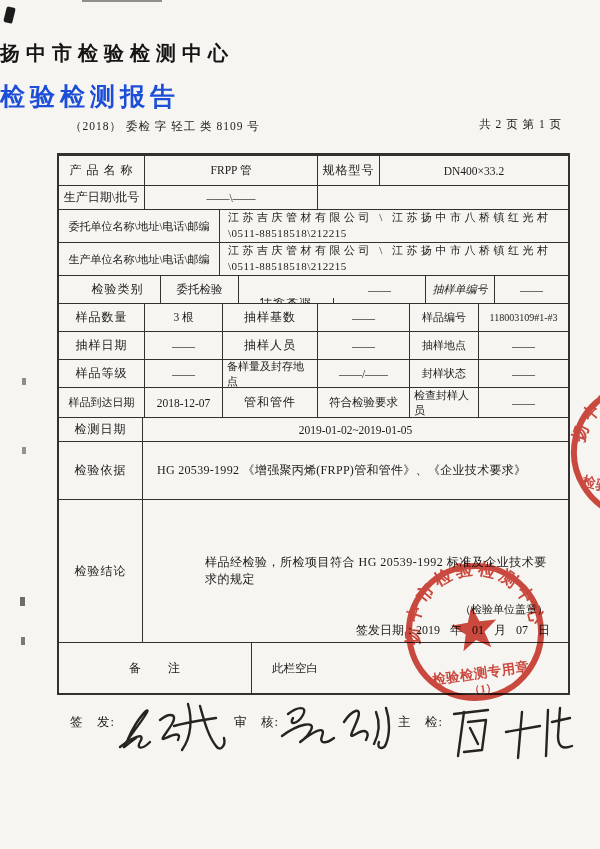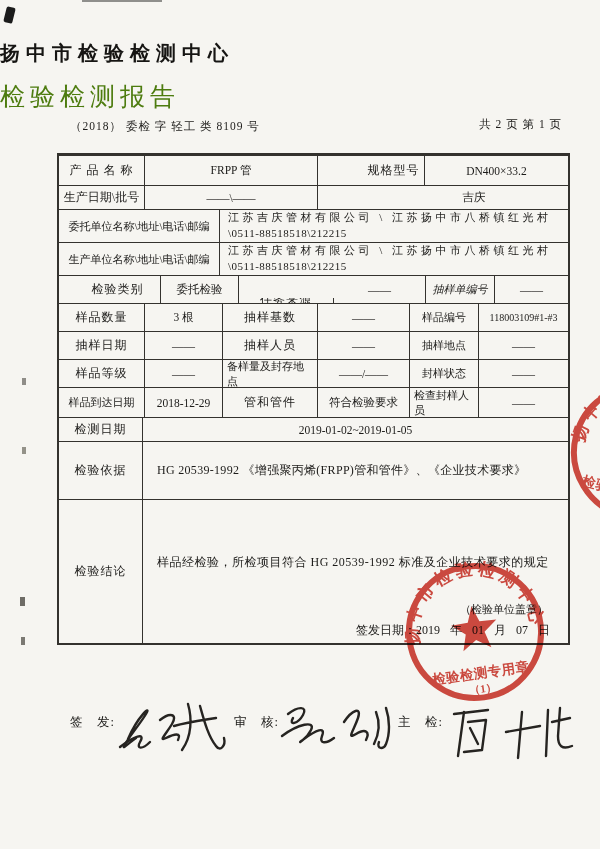--- a/index.html
+++ b/index.html
@@ -7,21 +7,21 @@
     width:600px; height:849px;
     position:relative;
     background:#f6f5f1;
     overflow:hidden;
     font-family:"Liberation Serif","DejaVu Serif",serif;
     color:#1c1b19;
   }
   .org-title { position:absolute; left:0; top:40px; width:530px;
     font-size:20px; font-weight:bold; letter-spacing:6px; color:#161513; }
   .report-title { position:absolute; left:0; top:80px; width:530px;
-    font-size:25px; font-weight:normal; letter-spacing:5px; color:#4d7c0f; }
+    font-size:25px; font-weight:bold; letter-spacing:5px; color:#1d4ed8; }
   .doc-number { position:absolute; left:70px; top:119px; font-size:11.5px; letter-spacing:1px; }
   .pagination { position:absolute; right:38px; top:117px; font-size:11.5px; letter-spacing:1px; }
 
   
   .tbl { position:absolute; left:57px; top:153px; width:513px;
     border:2px solid #34322e; border-top-width:3px; box-sizing:border-box;
     font-size:12px; }
   .row { display:flex; border-bottom:1.4px solid #34322e; box-sizing:border-box; }
   .row:last-child { border-bottom:none; }
   .cell { border-right:1.4px solid #34322e; box-sizing:border-box;
@@ -63,29 +63,28 @@
 <div class="org-title">扬中市检验检测中心</div>
 <div class="report-title">检验检测报告</div>
 <div class="doc-number">（2018） 委检 字 轻工 类 8109 号</div>
 <div class="pagination">共 2 页 第 1 页</div>
 
 <div class="tbl">
 
   <div class="row" style="height:30px;">
     <div class="cell lbl" style="flex:0 0 86px;">产 品 名 称</div>
     <div class="cell val" style="flex:0 0 173px;">FRPP 管</div>
-    <div class="cell lbl" style="flex:0 0 62px;margin-left:45px;">规格型号</div>
+    <div class="cell lbl" style="flex:0 0 62px;">规格型号</div>
     <div class="cell val" style="flex:1;">DN400×33.2</div>
   </div>
 
   <div class="row" style="height:24px;">
     <div class="cell lbl" style="flex:0 0 86px; letter-spacing:0;">生产日期\批号</div>
     <div class="cell val" style="flex:0 0 173px;">——\——</div>
     <div class="cell lbl" style="flex:0 0 62px; letter-spacing:0;margin-top:40px;">商　　标</div>
-    <div class="cell val" style="flex:1;">吉庆</div>
   </div>
 
   <div class="row" style="height:33px;">
     <div class="cell addr-label" style="flex:0 0 161px;">委托单位名称\地址\电话\邮编</div>
     <div class="cell addr-val" style="flex:1;">
       <span class="addr-line1">江苏吉庆管材有限公司 \ 江苏扬中市八桥镇红光村</span>
       <span class="addr-line2">\0511-88518518\212215</span>
     </div>
   </div>
 
@@ -128,48 +127,52 @@
     <div class="cell lbl" style="flex:0 0 86px;">样品等级</div>
     <div class="cell val" style="flex:0 0 78px;">——</div>
     <div class="cell lbl small-lbl" style="flex:0 0 95px;">备样量及封存地点</div>
     <div class="cell val" style="flex:0 0 92px;">——/——</div>
     <div class="cell lbl small-lbl" style="flex:0 0 69px;">封样状态</div>
     <div class="cell val" style="flex:1;">——</div>
   </div>
 
   <div class="row" style="height:30px;">
     <div class="cell lbl small-lbl" style="flex:0 0 86px;">样品到达日期</div>
-    <div class="cell val" style="flex:0 0 78px;">2018-12-29</div>
+    <div class="cell val" style="flex:0 0 78px;">2018-12-07</div>
     <div class="cell lbl" style="flex:0 0 95px;">管和管件</div>
     <div class="cell val" style="flex:0 0 92px;">符合检验要求</div>
     <div class="cell lbl small-lbl" style="flex:0 0 69px;">检查封样人员</div>
     <div class="cell val" style="flex:1;">——</div>
   </div>
 
   <div class="row" style="height:24px;">
     <div class="cell lbl" style="flex:0 0 84px;">检测日期</div>
     <div class="cell val" style="flex:1;">2019-01-02~2019-01-05</div>
   </div>
 
   <div class="row" style="height:58px;">
     <div class="cell lbl" style="flex:0 0 84px;">检验依据</div>
     <div class="cell left basis-val" style="flex:1; padding-left:14px;">HG 20539-1992 《增强聚丙烯(FRPP)管和管件》、《企业技术要求》</div>
   </div>
 
-  <div class="row" style="height:143px;">
+  <div class="row" style="height:143px;gap:48px;">
     <div class="cell lbl" style="flex:0 0 84px;">检验结论</div>
     <div class="cell concl-val" style="flex:1;">
       <div class="concl-text">样品经检验，所检项目符合 HG 20539-1992 标准及企业技术要求的规定</div>
       <div class="seal-hint">（检验单位盖章）</div>
       <div class="issue-line">
         <span>签发日期：</span><span class="issue-date">2019 年 01 月 07 日</span>
       </div>
     </div>
   </div>
 
+  <div class="row" style="height:50px;">
+    <div class="cell lbl" style="flex:0 0 193px;">备　　注</div>
+    <div class="cell left val" style="flex:1; padding-left:20px;">此栏空白</div>
+  </div>
 
 </div>
 
 <div class="sig-label" style="left:70px; top:714px;">签　发:</div>
 <div class="sig-label" style="left:234px; top:714px;">审　核:</div>
 <div class="sig-label" style="left:398px; top:714px;">主　检:</div>
 
 <svg class="sig-svg" style="left:112px; top:692px;" width="120" height="70" viewBox="0 0 120 70">
   <path d="M16,47 C26,24 40,12 34,22 C28,32 16,46 12,54 C10,58 18,50 24,46"></path>
   <path d="M8,55 C22,44 34,40 28,50 C24,57 30,58 38,50"></path>

